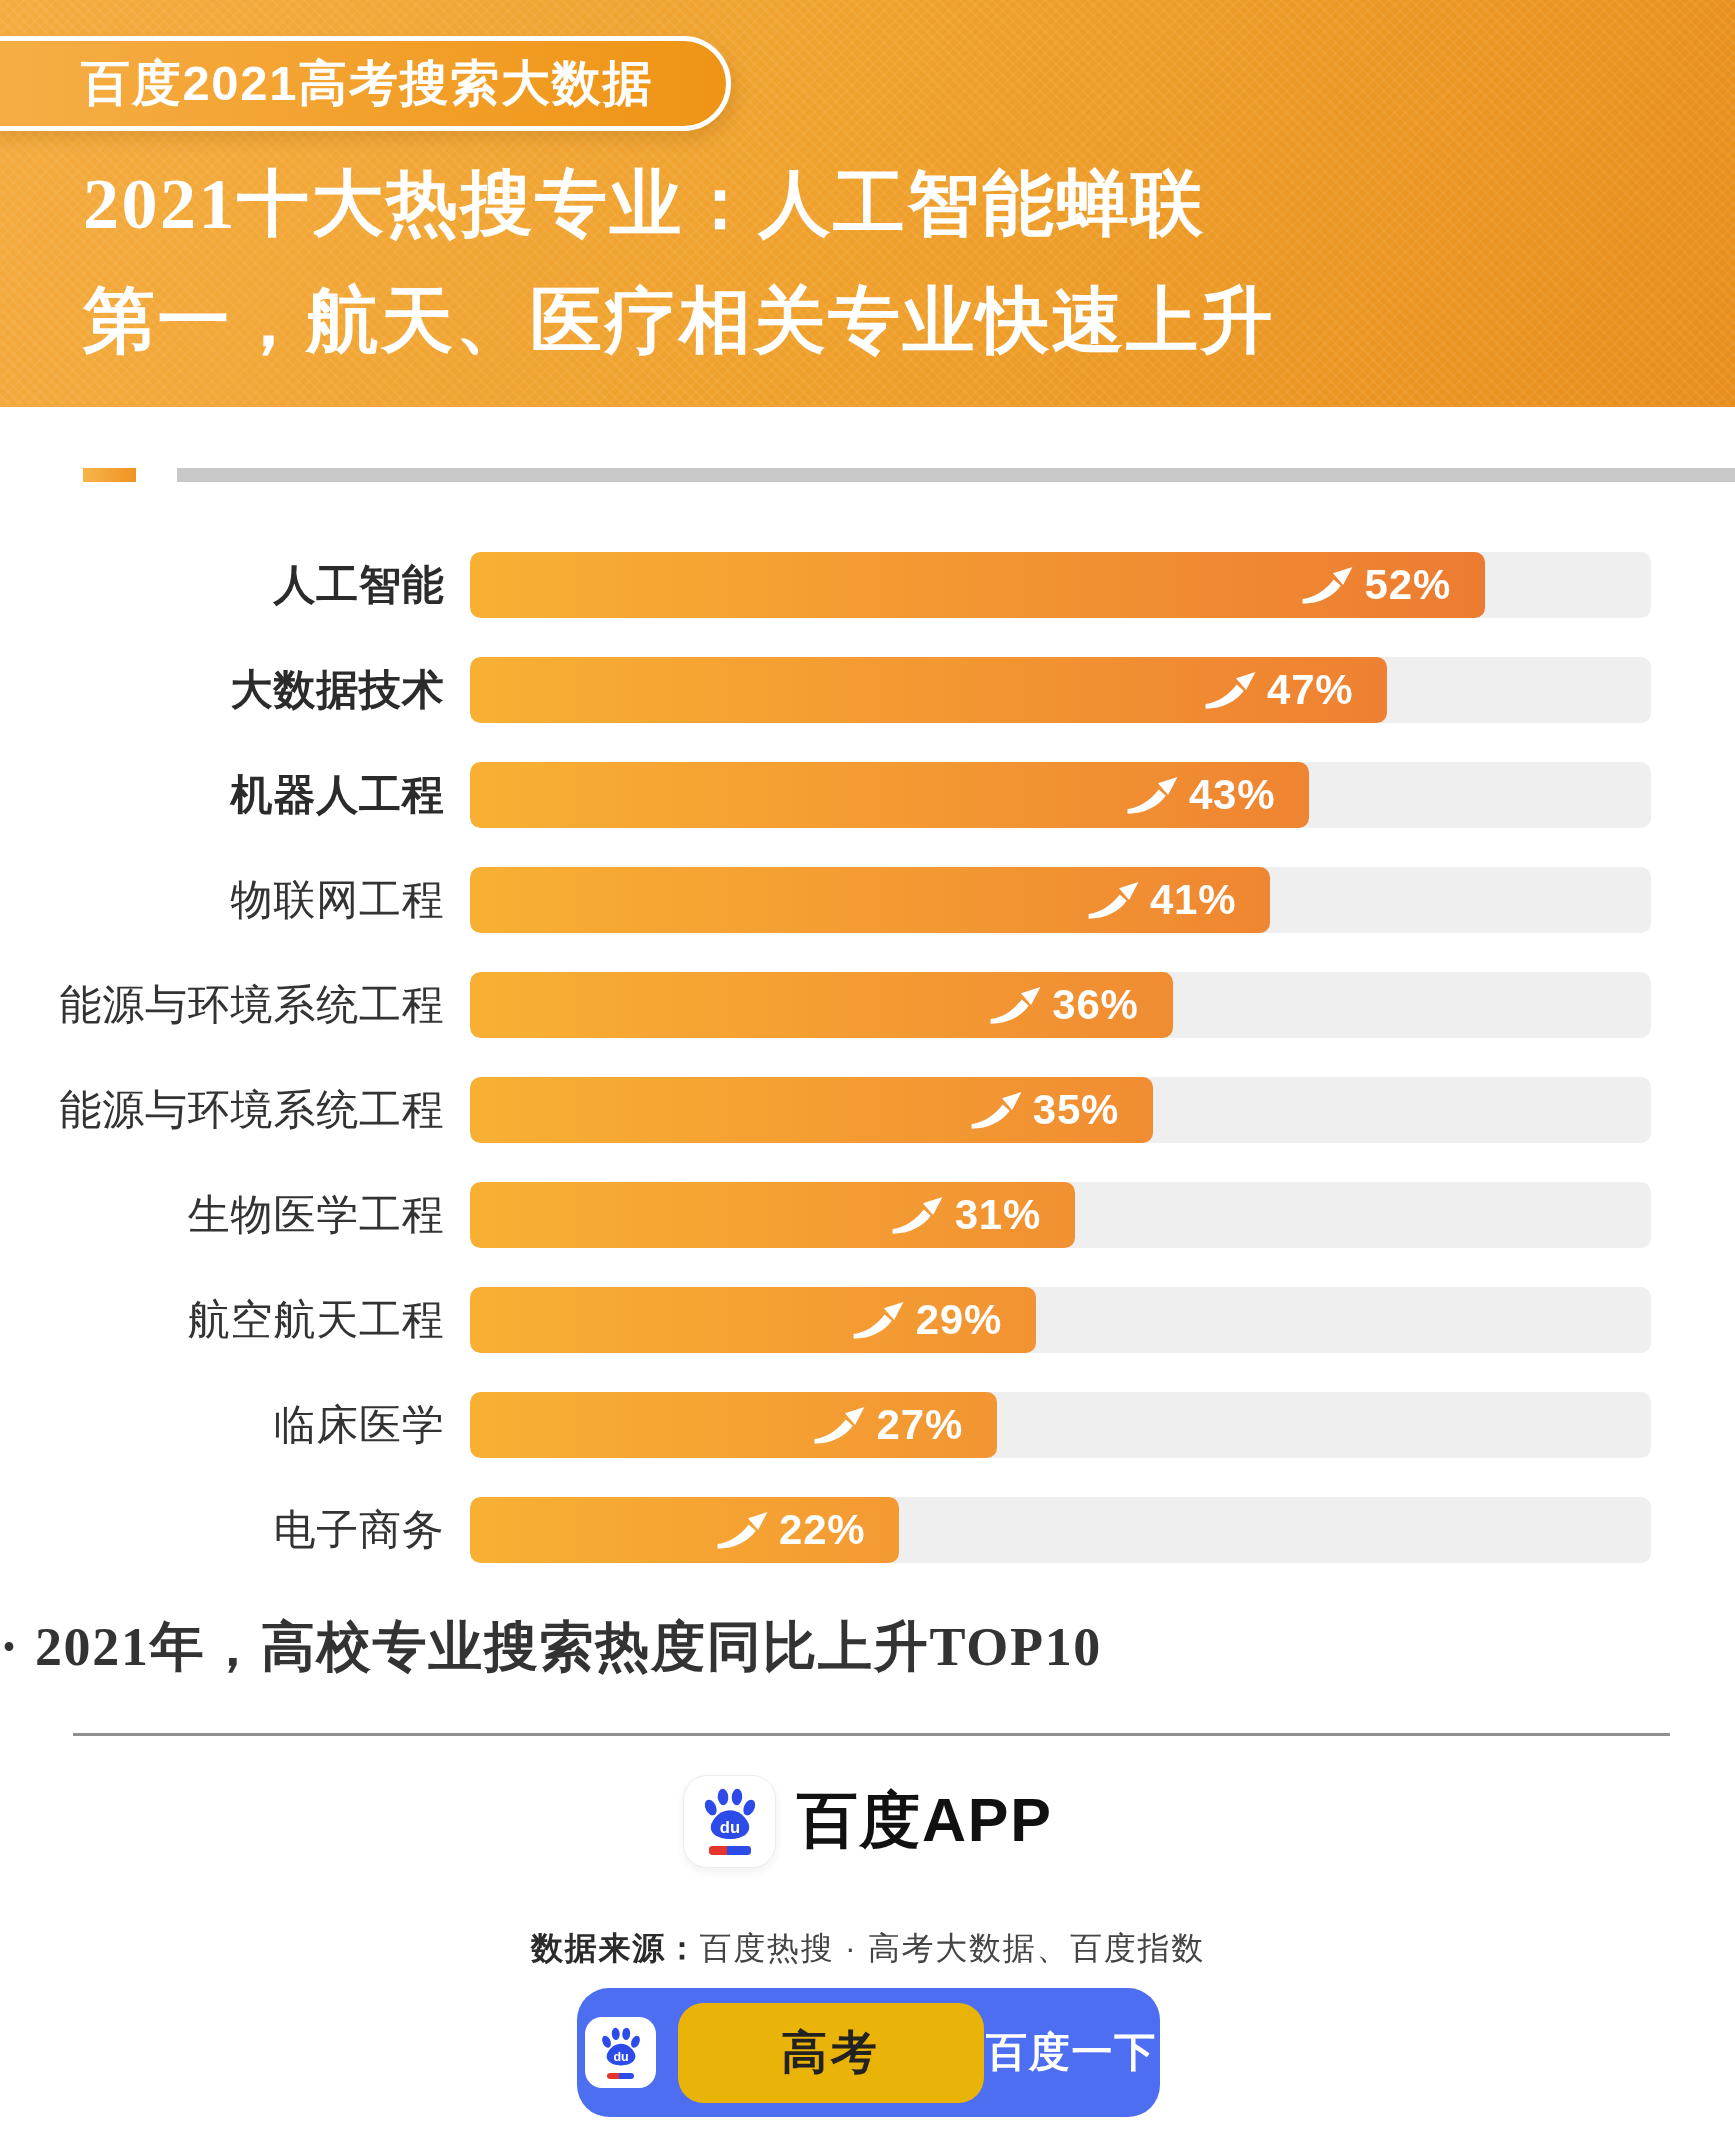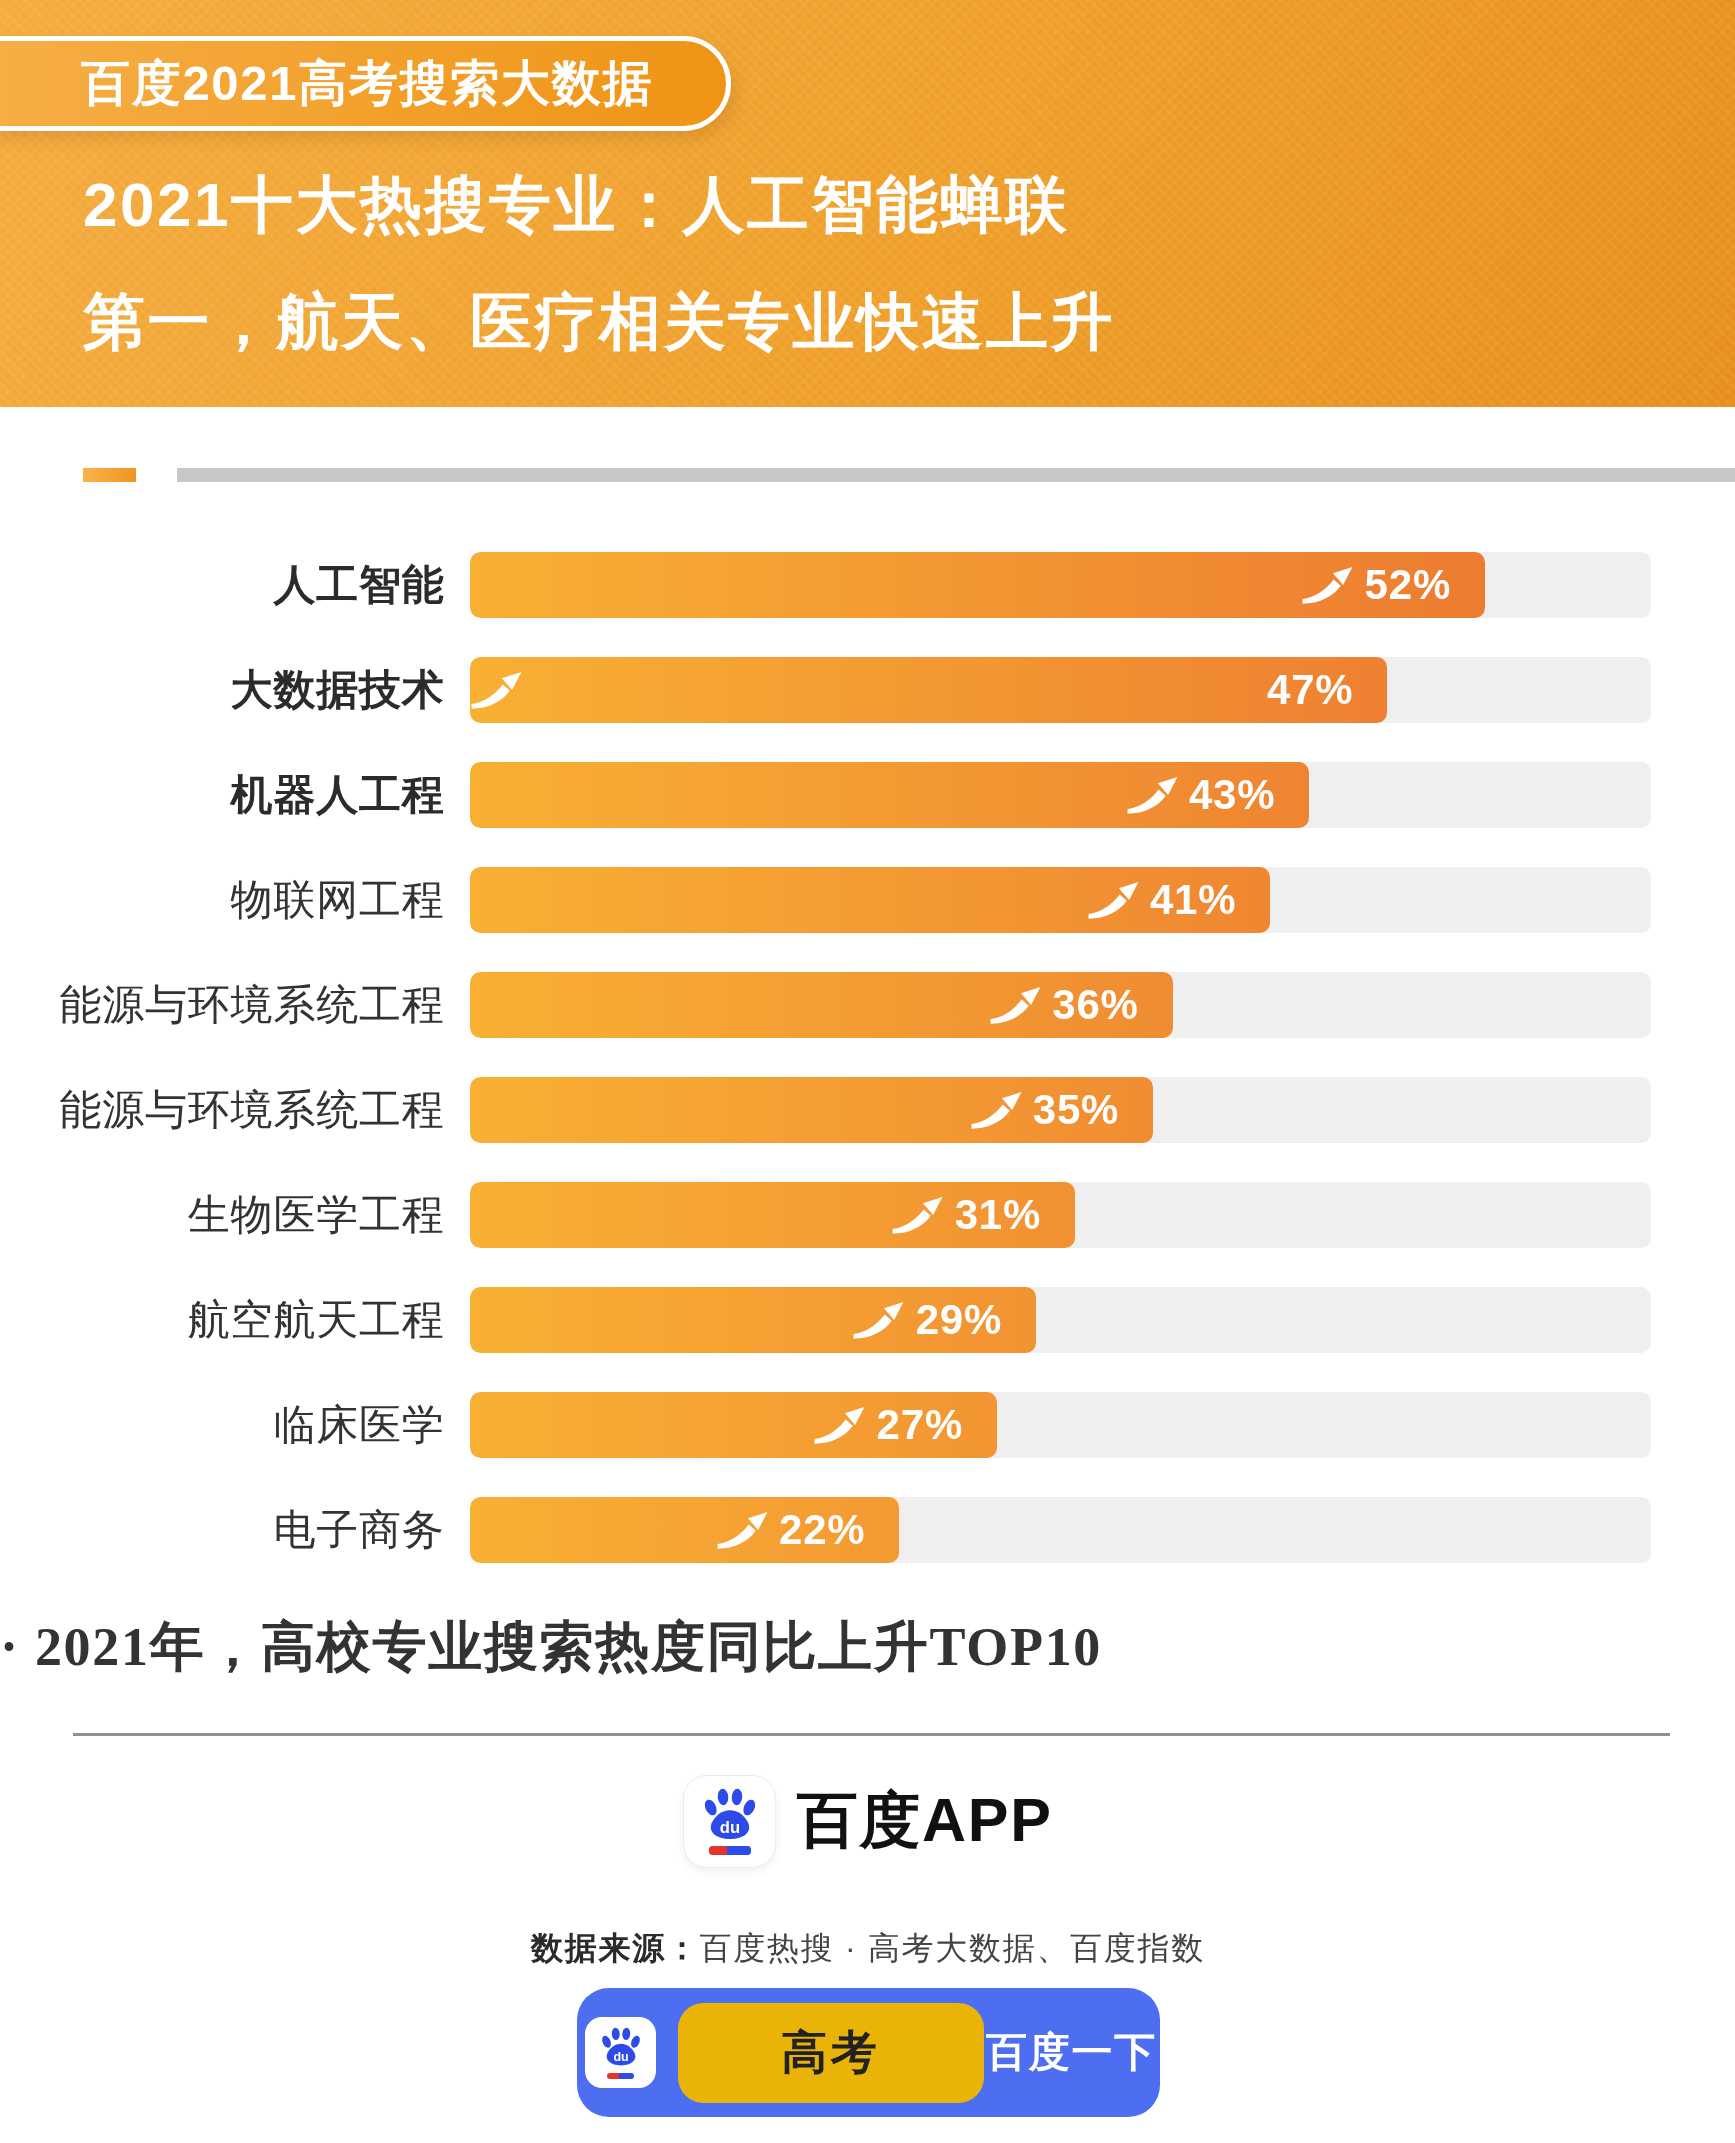--- a/index.html
+++ b/index.html
@@ -31,23 +31,23 @@
     padding:0 73px 0 88px;
     background:linear-gradient(90deg,#F6AE45 0%, #EF9415 100%);
     border:5.1px solid #ffffff;
     border-radius:0 54px 54px 0;
     box-shadow:5.1px 8.5px 15.3px rgba(140,80,0,0.18);
     color:#ffffff; font-size:49px; font-weight:bold; letter-spacing:1.7px;
     white-space:nowrap;
   }
   .title{
     position:absolute; left:83px; top:146px; right:51px;
-    font-family:Liberation Sans, sans-serif;
+    font-family:Liberation Serif, serif;
     font-weight:bold; color:#ffffff;
-    font-size:62px; line-height:117px; letter-spacing:2.5px;
+    font-size:72px; line-height:117px; letter-spacing:2.5px;
     white-space:nowrap;
   }
   
   .kicker{ margin-top:61px; display:flex; align-items:center; height:13.6px; }
   .kicker-square{ width:53px; height:13.6px; margin-left:83px;
     background:linear-gradient(90deg,#F7B449,#F19324); }
   .kicker-line{ flex:1; height:13.6px; margin-left:41px; background:#C8C8C8; }
   
   .chart{ margin-top:51px; }
   .row{ display:flex; align-items:center; height:105px; }
@@ -151,21 +151,21 @@
           </svg>
         </span>
         <span class="pct">52%</span>
       </div>
     </div>
   </div>
 
   <div class="row bold">
     <div class="row-label">大数据技术</div>
     <div class="track">
-      <div class="bar" style="width: 77.686%; background-size: 128.723% 100%; justify-content: space-between;">
+      <div class="bar" style="width: 77.686%; background-size: 128.723% 100%;">
         <span class="arrow-icon">
           <svg viewBox="0 0 68 52" xmlns="http://www.w3.org/2000/svg">
             <path fill="#ffffff" d="M2 44 C18 42 31 33 42 19 L51 27 C41 41 23 50 2 50 Z"></path>
             <path fill="#ffffff" d="M66 3 L41 11 L54 26 Z"></path>
           </svg>
         </span>
         <span class="pct">47%</span>
       </div>
     </div>
   </div>

